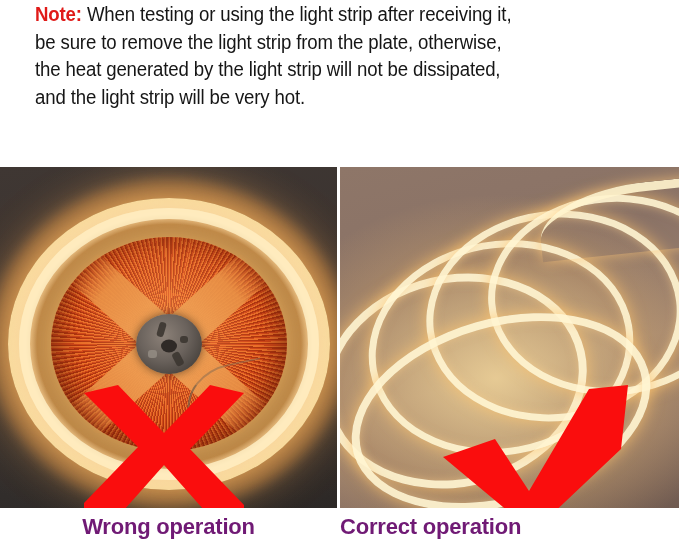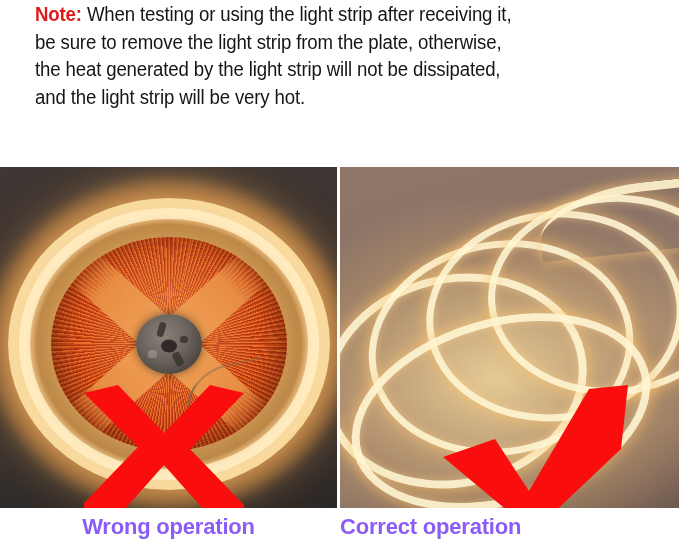--- a/index.html
+++ b/index.html
@@ -254,21 +254,21 @@
     top: 508px;
     width: 679px;
     height: 37px;
     background: #ffffff;
   }
   .caption {
     position: absolute;
     top: 6px;
     font-size: 22px;
     font-weight: bold;
-    color: #8b5cf6;
+    color: #701a75;
     letter-spacing: -0.2px;
     white-space: nowrap;
   }
   .caption-wrong { left: 0; width: 337px; text-align: center; }
   .caption-correct { left: 340px; width: 339px; }
 </style>
 </head>
 <body>
 
 <div class="page">

